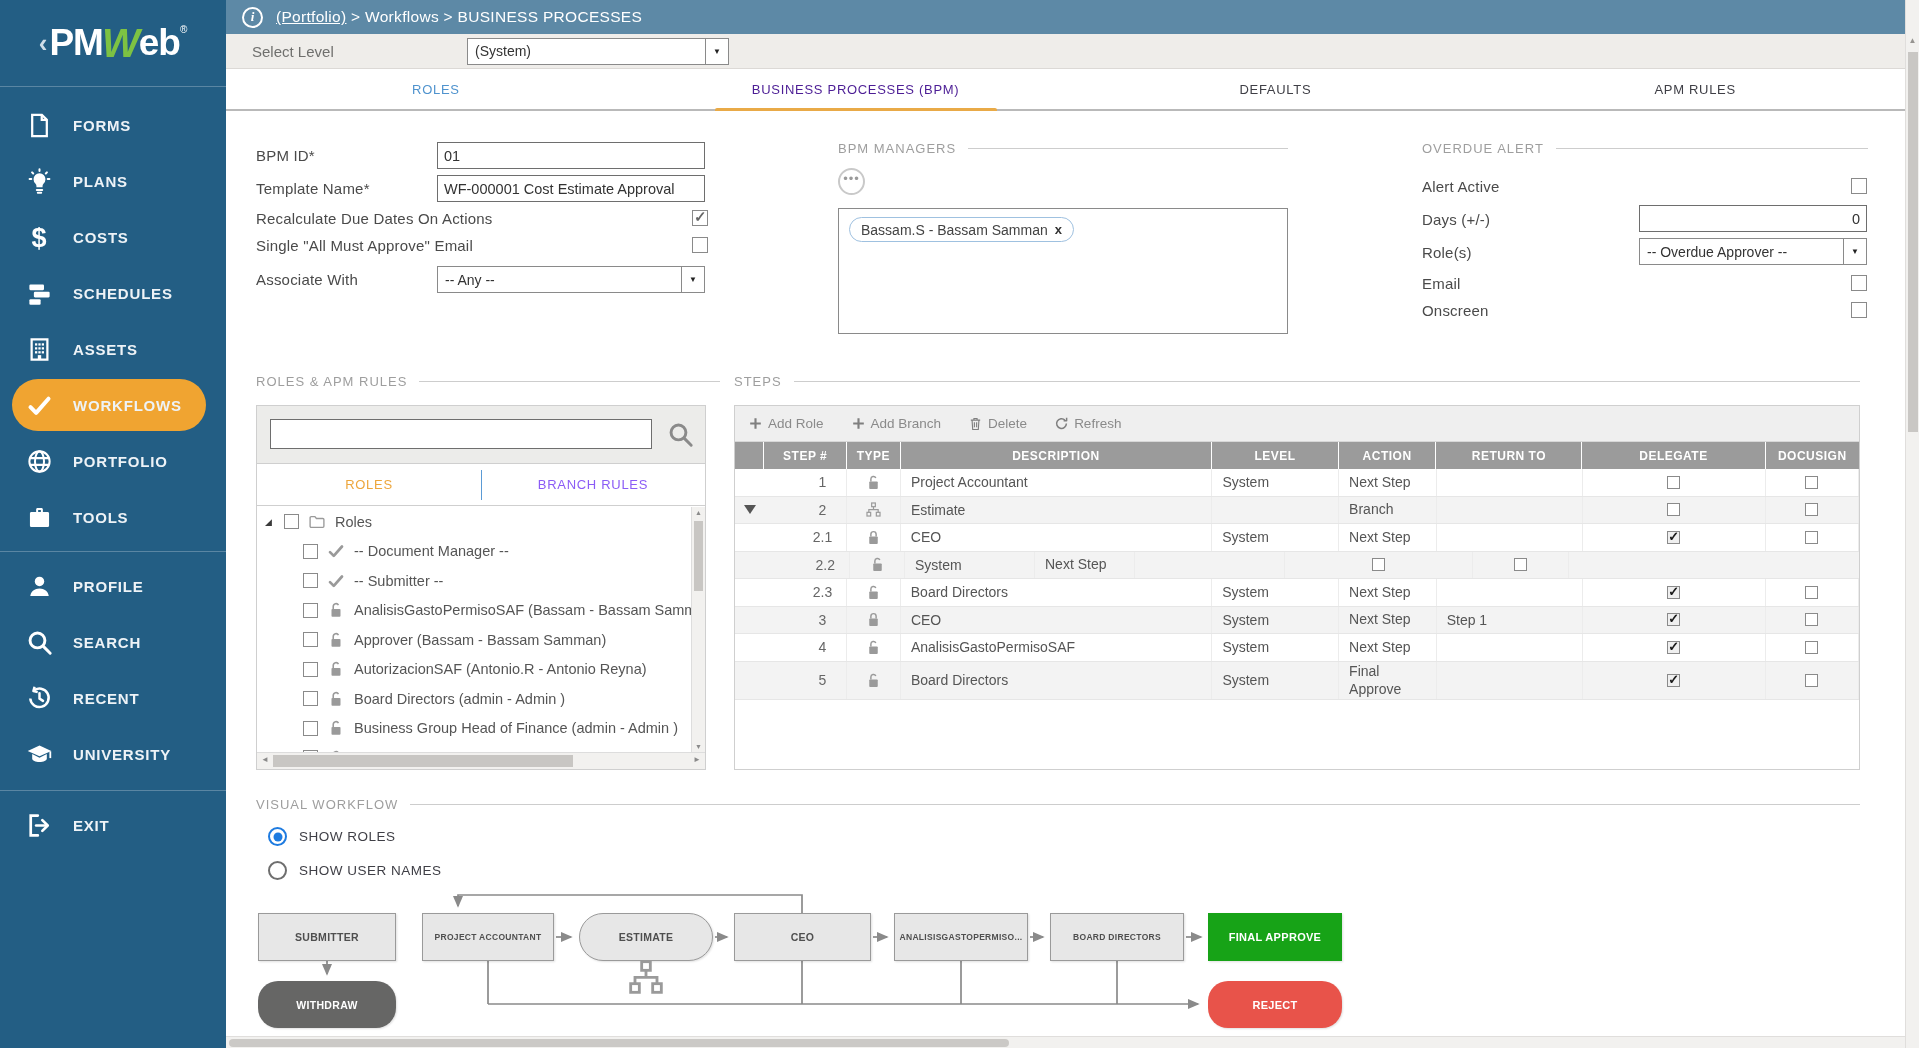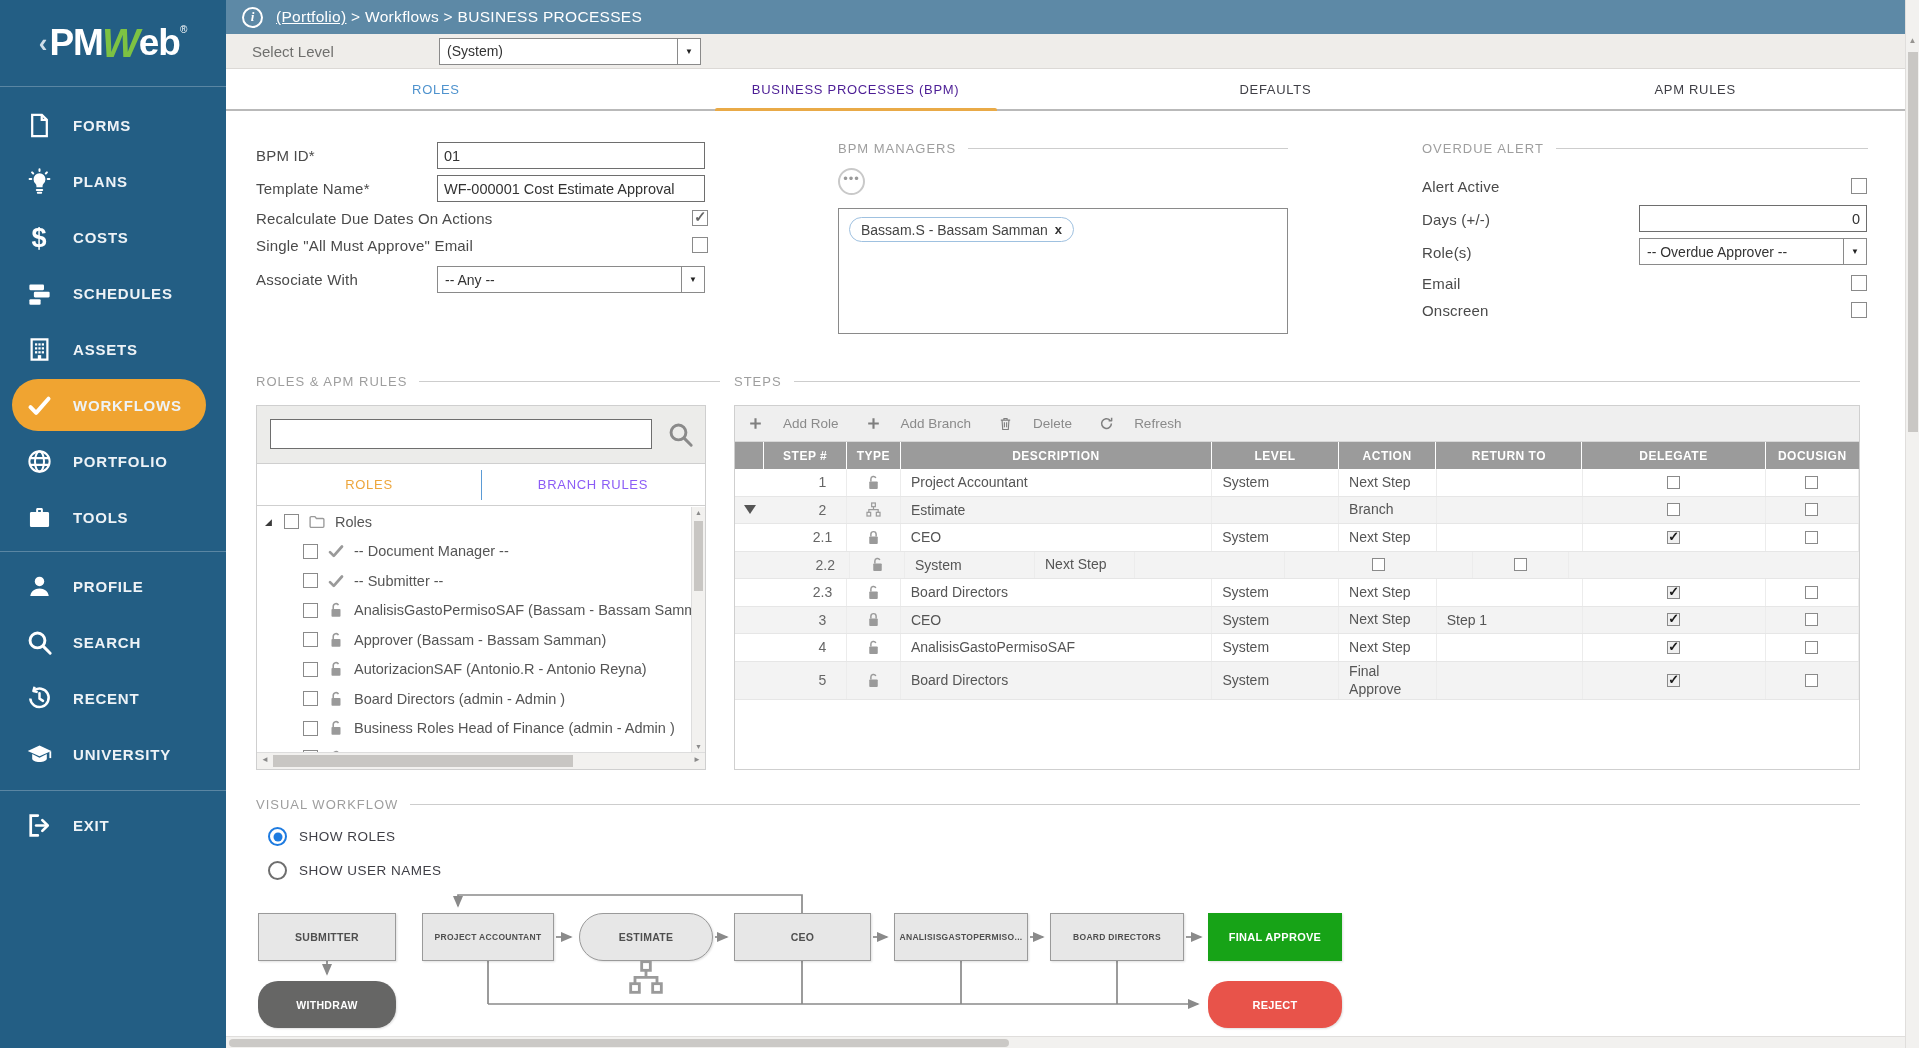--- a/index.html
+++ b/index.html
@@ -25,21 +25,21 @@
 
   
   .topbar { position:absolute; left:226px; top:0; right:0; height:34px; background:#5d89a6;
     display:flex; align-items:center; gap:13px; padding-left:16px; color:#fff; }
   .info-btn { width:21px; height:21px; border:2px solid #fff; border-radius:50%;
     display:grid; place-items:center; font:italic bold 13px "Liberation Serif", serif; flex:none; }
   .crumb { font-size:15.5px; letter-spacing:.3px; }
   .crumb .lnk { text-decoration:underline; cursor:pointer; }
 
   .level-bar { position:absolute; left:226px; top:34px; right:14px; height:35px; background:#efedea;
-    border-bottom:1px solid #dcd9d6; display:flex; align-items:center; }
+    border-bottom:1px solid #dcd9d6; display:flex; align-items:center;gap:28px; }
   .level-bar .flabel2 { margin-left:26px; width:187px; font-size:15px; color:#6f6f6d; }
   .sel { position:relative; height:27px; background:#fff; border:1px solid #8a8a8a;
     font-size:14px; color:#333; display:flex; align-items:center; padding-left:7px; cursor:pointer; }
   .sel .arrow { position:absolute; right:0; top:0; width:23px; height:100%;
     border-left:1px solid #8a8a8a; display:grid; place-items:center; font-size:8px; color:#222; }
   .sel-level { width:262px; }
 
   .tabsrow { position:absolute; left:226px; top:69px; right:14px; height:42px; background:#fff;
     border-bottom:2px solid #b9b9b9; display:flex; }
   .tab { flex:1; display:grid; place-items:center; font-size:13px; letter-spacing:.7px;
@@ -97,21 +97,21 @@
   .rp-hscroll { position:absolute; left:0; right:0; bottom:0; height:17px; background:#f2f1ef;
     border-top:1px solid #ddd; }
   .rp-hscroll .a { position:absolute; top:2px; font-size:8px; color:#8a8a8a; }
   .rp-hthumb { position:absolute; left:16px; top:2px; width:300px; height:12px; background:#c8c6c3; }
 
   
   .spanel { position:absolute; left:508px; top:294px; width:1126px; height:365px;
     border:1px solid #cfcfcf; background:#fff; }
   .s-toolbar { height:36px; background:#efefef; border-bottom:1px solid #d7d7d7;
     display:flex; align-items:center; gap:27px; padding-left:13px; }
-  .tbtn { display:flex; align-items:center; gap:20px; font-size:13.5px; color:#8a8a8a; cursor:pointer; }
+  .tbtn { display:flex; align-items:center; gap:5px; font-size:13.5px; color:#8a8a8a; cursor:pointer; }
   .tbtn .tic2 { width:15px; height:15px; color:#7f7f7f; } .tbtn .tic2 svg { width:100%; height:100%; }
   .s-head { height:27px; background:#9b9b9b; display:flex; }
   .s-head .hc { display:grid; place-items:center; border-right:1px solid #fff;
     color:#fff; font-size:12px; font-weight:bold; letter-spacing:.5px; }
   .c-ex { width:30px; } .c-st { width:85px; } .c-ty { width:55px; } .c-de { width:320px; }
   .c-le { width:130px; } .c-ac { width:100px; } .c-re { width:150px; } .c-dg { width:188px; }
   .c-du { width:96px; }
   .s-row { display:flex; align-items:center; min-height:27.5px; border-bottom:1px solid #e6e6e6;
     font-size:14px; color:#555; }
   .s-row.shade { background:#f3f3f3; }
@@ -454,21 +454,21 @@
               <path d="M8.3 10.5V7.2a3.7 3.7 0 0 1 7-1.6" fill="none" stroke="currentColor" stroke-width="2.1"></path>
             </svg></span>
           <span>Board Directors (admin - Admin )</span>
         </div>
         <div class="titem">
           <span class="tcb"></span>
           <span class="tic"><svg viewBox="0 0 24 24">
               <rect x="6" y="10.5" width="12" height="10.5" rx="1.2" fill="currentColor"></rect>
               <path d="M8.3 10.5V7.2a3.7 3.7 0 0 1 7-1.6" fill="none" stroke="currentColor" stroke-width="2.1"></path>
             </svg></span>
-          <span>Business Roles Head of Finance (admin - Admin )</span>
+          <span>Business Group Head of Finance (admin - Admin )</span>
         </div>
         <div class="titem">
           <span class="tcb"></span>
           <span class="tic"><svg viewBox="0 0 24 24">
               <rect x="6" y="10.5" width="12" height="10.5" rx="1.2" fill="currentColor"></rect>
               <path d="M8.3 10.5V7.2a3.7 3.7 0 0 1 7-1.6" fill="none" stroke="currentColor" stroke-width="2.1"></path>
             </svg></span>
           <span></span>
         </div>
       </div>

